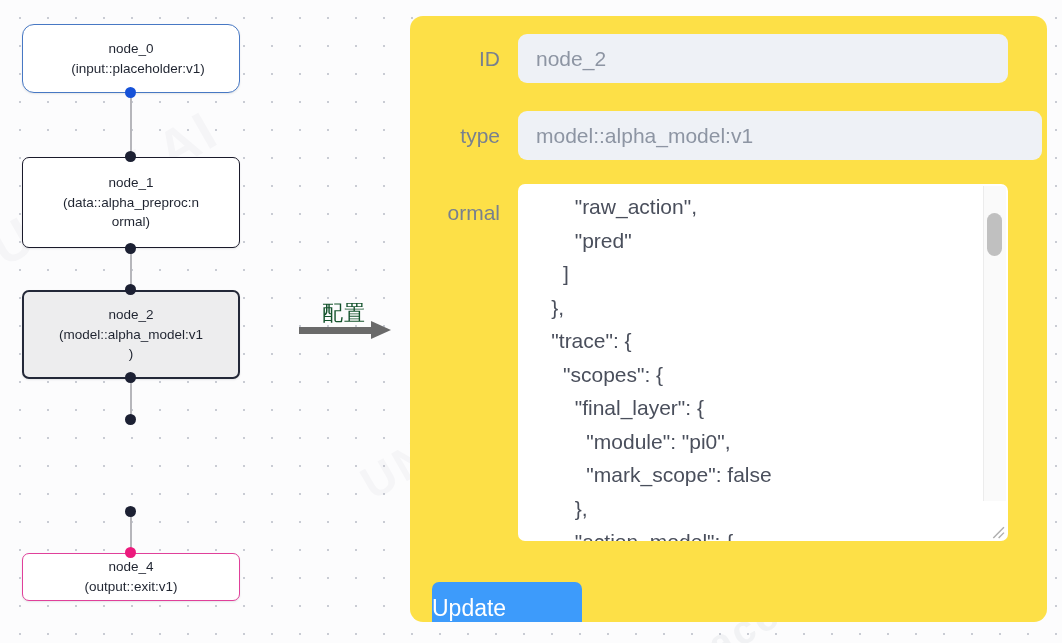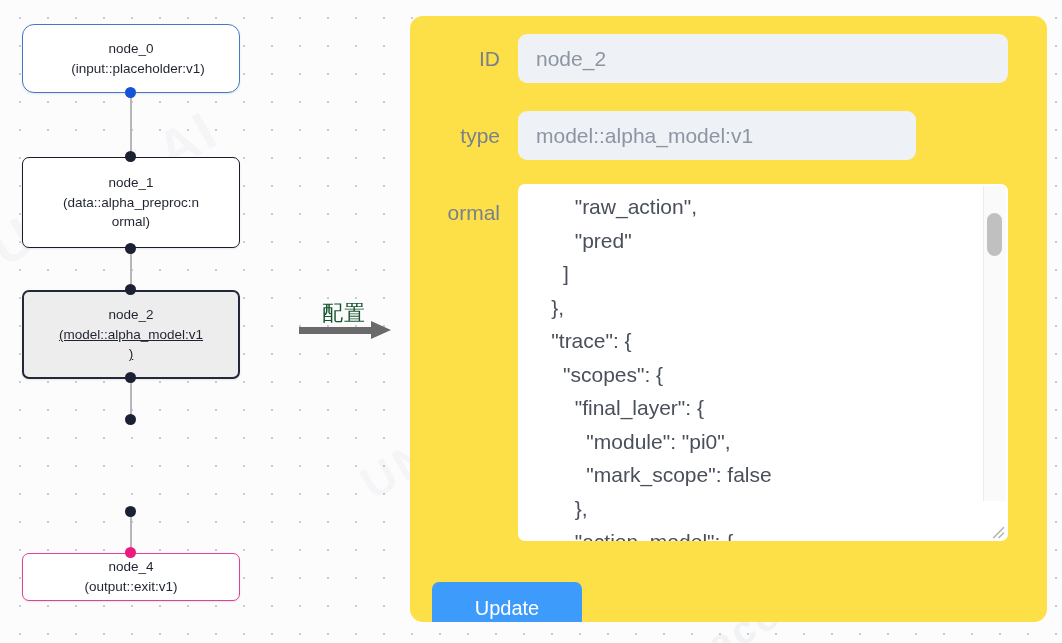--- a/index.html
+++ b/index.html
@@ -240,24 +240,24 @@
   .update-btn {
     position: absolute;
     left: 22px;
     top: 566px;
     width: 150px;
     height: 52px;
     background: #3d9bfb;
     border: none;
     border-radius: 7px;
     color: #ffffff;
-    font-size: 20px;
+    font-size: 23px;
     font-family: "Liberation Sans", sans-serif;
     cursor: pointer;
-    text-align: center;
+    text-align: left;
     line-height: 40px;
     padding: 0;
   }
 </style>
 </head>
 <body>
 
 <div id="app">
 
   <div class="canvas">
@@ -286,21 +286,21 @@
       <span class="lbl" style="white-space: pre-line;">(data::alpha_preproc:n
 ormal)</span>
     </div>
   </div>
   <div class="handle" style="left:125px; top:151px;"></div>
   <div class="handle" style="left:125px; top:243px;"></div>
 
   <div class="node selected" style="left:22px; top:290px; width:218px; height:89px;">
     <div>
       <span class="lbl">node_2</span>
-      <span class="lbl" style="white-space: pre-line; text-decoration: underline;">(model::alpha_model:v1
+      <span class="lbl" style="white-space: pre-line;">(model::alpha_model:v1
 )</span>
     </div>
   </div>
   <div class="handle" style="left:125px; top:284px;"></div>
   <div class="handle" style="left:125px; top:372px;"></div>
 
   <div class="handle" style="left:125px; top:414px;"></div>
   <div class="handle" style="left:125px; top:506px;"></div>
 
   <div class="node output-node" style="left:22px; top:553px; width:218px; height:48px;">
@@ -321,21 +321,21 @@
 
   <div class="panel">
 
     <div class="field-row" id="row-id">
       <div class="field-label">ID</div>
       <input class="field-input" style="width: 490px; height: 49px;" type="text" value="node_2">
     </div>
 
     <div class="field-row" id="row-type">
       <div class="field-label">type</div>
-      <input class="field-input" style="width: 398px; height: 49px;" type="text" value="model::alpha_model:v1">
+      <input class="field-input" style="width: 524px; height: 49px;" type="text" value="model::alpha_model:v1">
     </div>
 
     <div class="field-row" id="row-config">
       <div class="field-label">ormal</div>
       <div class="ta-wrap">
         <textarea class="config-area" style="">        "raw_action",
         "pred"
       ]
     },
     "trace": {

